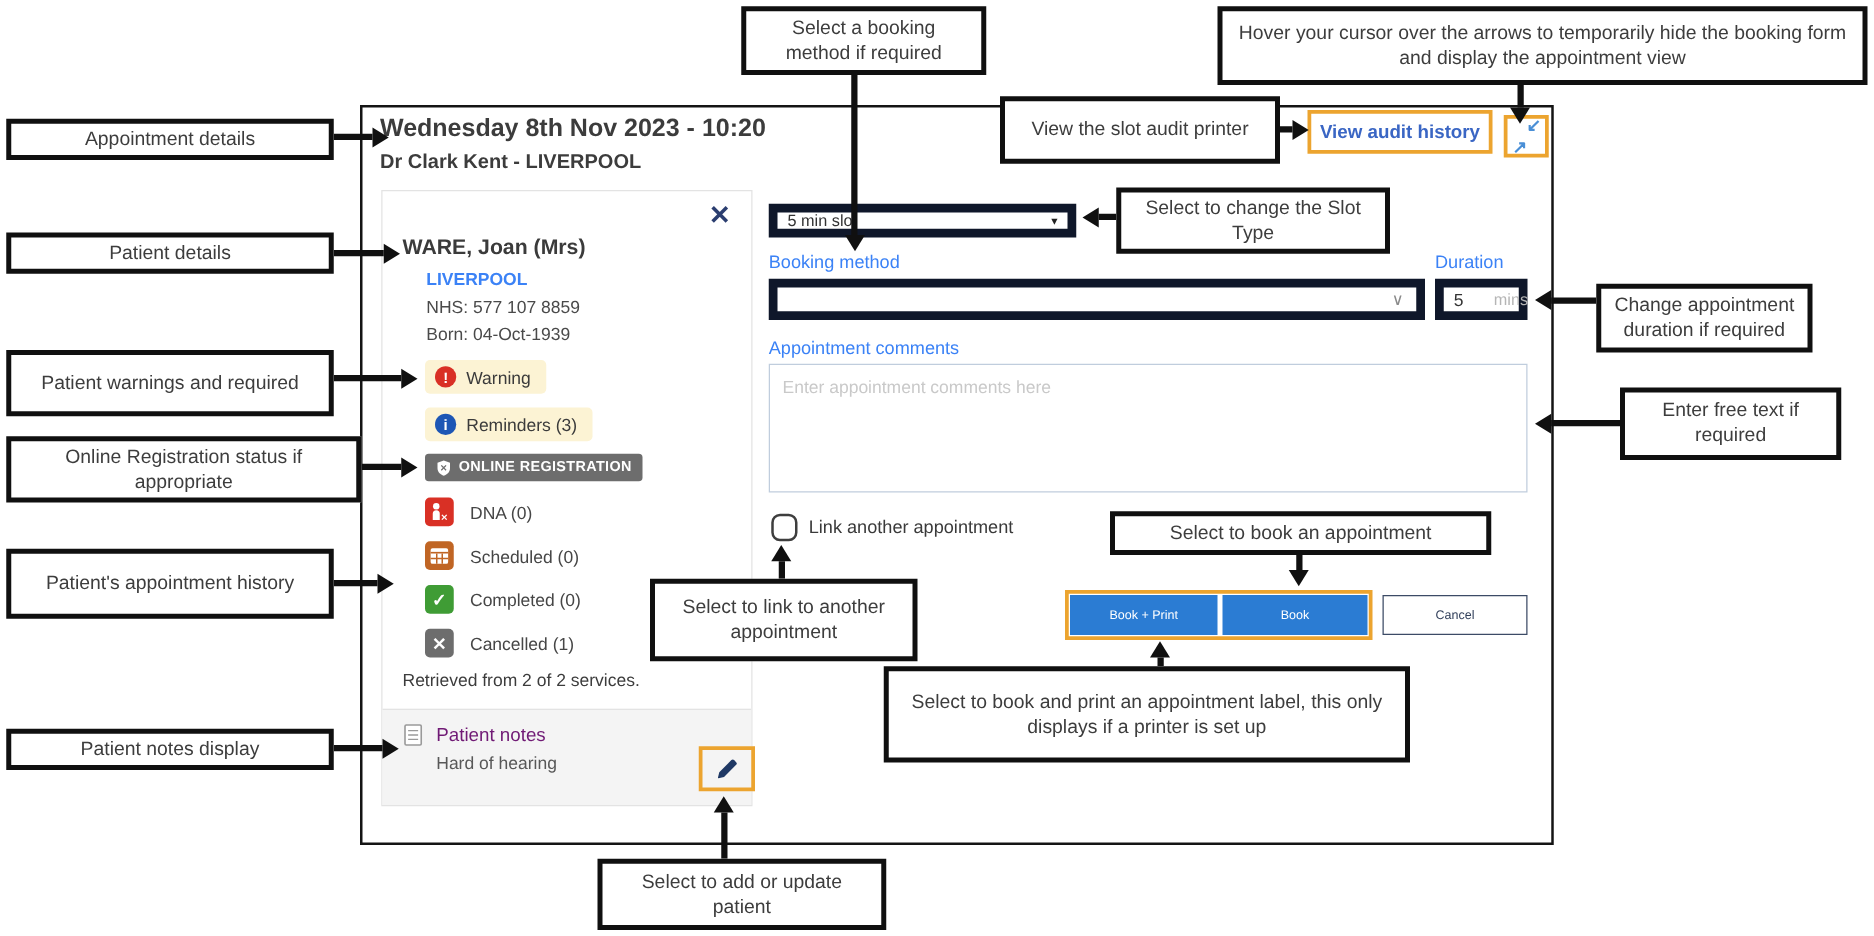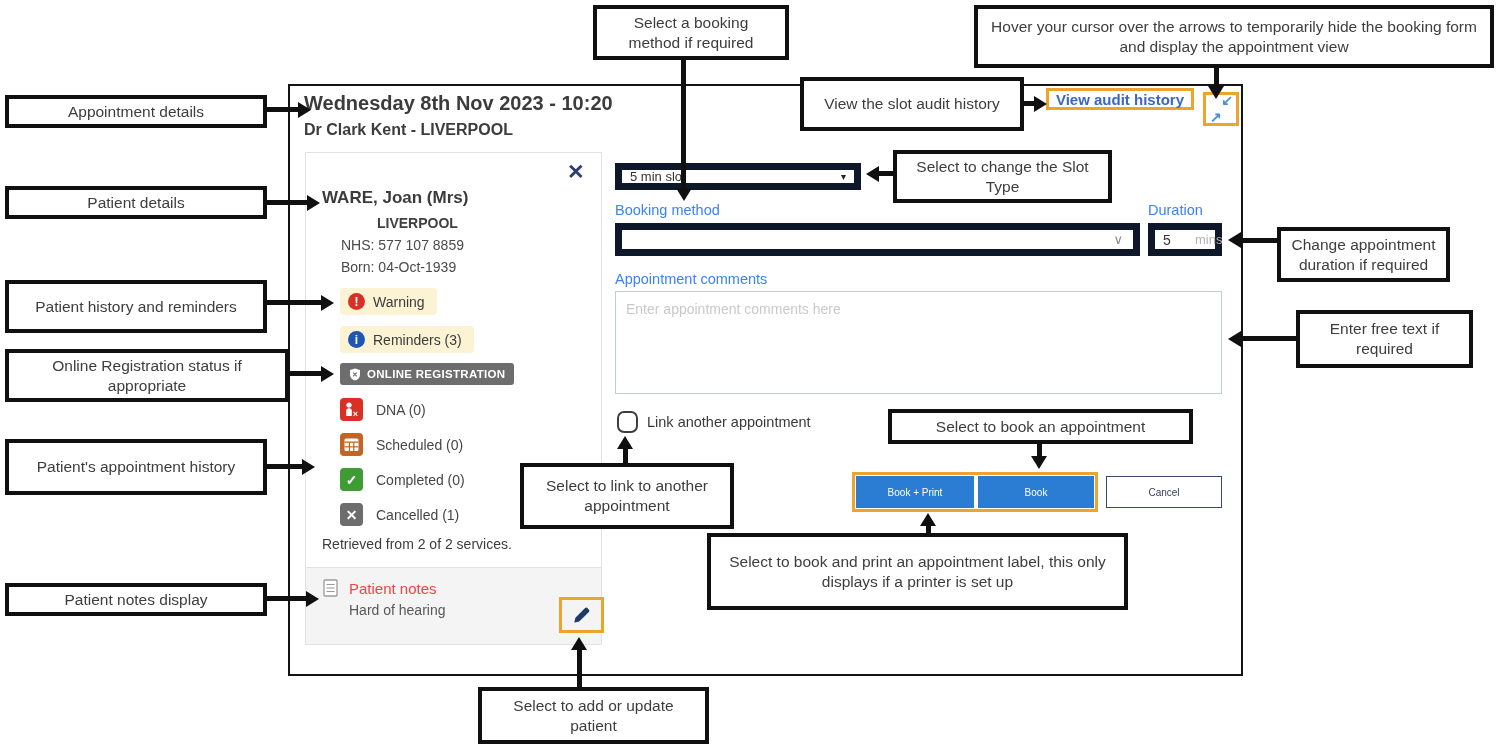--- a/index.html
+++ b/index.html
@@ -22,35 +22,35 @@
   .ah-down  { border-left:8px solid transparent; border-right:8px solid transparent; border-top:13px solid #101010; }
   .ah-up    { border-left:8px solid transparent; border-right:8px solid transparent; border-bottom:13px solid #101010; }
 
   
   .dialog { position:absolute; left:288px; top:84px; width:955px; height:592px;
             background:#fff; border:2px solid #141414; z-index:1; }
   .title    { position:absolute; left:304px; top:92px;  font-size:20px; font-weight:bold; color:#3c3c3c; z-index:2; }
   .subtitle { position:absolute; left:304px; top:121px; font-size:16px; font-weight:bold; color:#3c3c3c; z-index:2; }
 
   .hl-orange { border:3px solid #eca42f; }
-  .audit-box { position:absolute; left:1046px; top:88px; width:148px; height:22px; z-index:2;
+  .audit-box { position:absolute; left:1046px; top:88px; width:148px; height:35px; z-index:2;
                display:flex; align-items:center; justify-content:center; background:#fff; }
   .audit-link { font-size:15px; font-weight:bold; color:#3a66c4; cursor:pointer; }
   .collapse-box { position:absolute; left:1203px; top:92px; width:36px; height:34px; z-index:2;
                   background:#fff; }
   .collapse-box .c1 { position:absolute; right:3px; top:-3px;  color:#4a8fd6; font-size:14px; font-weight:bold; }
   .collapse-box .c2 { position:absolute; left:4px; bottom:-2px; color:#4a8fd6; font-size:14px; font-weight:bold; }
 
   
   .card { position:absolute; left:305px; top:152px; width:297px; height:493px;
           background:#fff; border:1px solid #e3e3e3; z-index:2; }
   .close-x { position:absolute; left:567px; top:160px; z-index:3; font-size:21px; font-weight:bold;
              color:#2b3e70; cursor:pointer; }
   .p-name     { position:absolute; left:322px; top:188px; font-size:17px; font-weight:bold; color:#3b3b3b; z-index:3; }
-  .p-practice { position:absolute; left:341px; top:215px; font-size:14px; font-weight:bold; color:#404040; z-index:3;margin-left:36px; }
+  .p-practice { position:absolute; left:341px; top:215px; font-size:14px; font-weight:bold; color:#3b82f6; z-index:3; }
   .p-line     { position:absolute; left:341px; font-size:14px; color:#4a4a4a; z-index:3; }
 
   .badge-cream { position:absolute; left:340px; z-index:3; background:#fcf3d4; border-radius:4px;
                  height:27px; display:flex; align-items:center; gap:8px; padding:0 12px 0 8px;
                  font-size:14px; color:#3b3b3b; }
   .dot { width:17px; height:17px; border-radius:50%; color:#fff; font-size:12px; font-weight:bold;
          display:flex; align-items:center; justify-content:center; line-height:1; }
   .dot-red  { background:#d93025; }
   .dot-blue { background:#1d56b5; }
 
@@ -64,21 +64,21 @@
                justify-content:center; color:#fff; font-weight:bold; font-size:14px; }
   .hi-red    { background:#d93025; }
   .hi-orange { background:#c06524; }
   .hi-green  { background:#3f9c35; }
   .hi-gray   { background:#6d6d6d; }
 
   .retrieved { position:absolute; left:322px; top:536px; font-size:14px; color:#3c3c3c; z-index:3; }
 
   .notes-panel { position:absolute; left:306px; top:567px; width:295px; height:77px;
                  background:#f4f4f4; border-top:1px solid #e3e3e3; z-index:2; }
-  .notes-title { position:absolute; left:349px; top:580px; font-size:15px; color:#ef4444; z-index:3; }
+  .notes-title { position:absolute; left:349px; top:580px; font-size:15px; color:#701a75; z-index:3; }
   .notes-value { position:absolute; left:349px; top:602px; font-size:14px; color:#585858; z-index:3; }
   .doc-icon { position:absolute; left:323px; top:579px; z-index:3; }
   .pencil-box { position:absolute; left:559px; top:597px; width:45px; height:36px; z-index:3;
                 display:flex; align-items:center; justify-content:center; background:#f4f4f4; cursor:pointer; }
 
   
   .field { border:7px solid #0f172a; background:#fff; display:flex; align-items:center; z-index:2; }
   .slot-select { position:absolute; left:615px; top:163px; width:246px; height:27px;
                  padding:0 8px; font-size:13px; color:#333; cursor:pointer; }
   .slot-caret { margin-left:auto; font-size:10px; color:#222; }
@@ -222,41 +222,41 @@
 <div class="btn btn-cancel" style="left:1106px; top:476px; width:116px; height:32px">Cancel</div>
 
 <div class="callout" style="left:5px; top:95px; width:262px; height:33px">Appointment details</div>
 <div class="hline" style="left:267px; top:107px; width:31px; height:5px"></div>
 <div class="ah ah-right" style="left:298px; top:102px"></div>
 
 <div class="callout" style="left:5px; top:186px; width:262px; height:33px">Patient details</div>
 <div class="hline" style="left:267px; top:200px; width:40px; height:5px"></div>
 <div class="ah ah-right" style="left:307px; top:195px"></div>
 
-<div class="callout" style="left:5px; top:280px; width:262px; height:53px">Patient history and reminders</div>
+<div class="callout" style="left:5px; top:280px; width:262px; height:53px">Patient warnings and required</div>
 <div class="hline" style="left:267px; top:300px; width:54px; height:5px"></div>
 <div class="ah ah-right" style="left:321px; top:295px"></div>
 
 <div class="callout" style="left:5px; top:349px; width:284px; height:53px">Online Registration status if appropriate</div>
 <div class="hline" style="left:267px; top:371px; width:54px; height:5px"></div>
 <div class="ah ah-right" style="left:321px; top:366px"></div>
 
 <div class="callout" style="left:5px; top:439px; width:262px; height:56px">Patient's appointment history</div>
 <div class="hline" style="left:267px; top:464px; width:35px; height:5px"></div>
 <div class="ah ah-right" style="left:302px; top:459px"></div>
 
 <div class="callout" style="left:5px; top:583px; width:262px; height:33px">Patient notes display</div>
 <div class="hline" style="left:267px; top:596px; width:39px; height:5px"></div>
 <div class="ah ah-right" style="left:306px; top:591px"></div>
 
 <div class="callout" style="left:593px; top:5px; width:196px; height:55px">Select a booking method if required</div>
 <div class="vline" style="left:681px; top:60px; width:5px; height:128px"></div>
 <div class="ah ah-down" style="left:676px; top:188px"></div>
 
-<div class="callout" style="left:800px; top:77px; width:224px; height:54px">View the slot audit history</div>
+<div class="callout" style="left:800px; top:77px; width:224px; height:54px">View the slot audit printer</div>
 <div class="hline" style="left:1024px; top:101px; width:10px; height:5px"></div>
 <div class="ah ah-right" style="left:1034px; top:96px"></div>
 
 <div class="callout" style="left:974px; top:5px; width:520px; height:63px">Hover your cursor over the arrows to temporarily hide the booking form and display the appointment view</div>
 <div class="vline" style="left:1214px; top:68px; width:5px; height:18px"></div>
 <div class="ah ah-down" style="left:1208px; top:86px"></div>
 
 <div class="callout" style="left:893px; top:150px; width:219px; height:53px">Select to change the Slot Type</div>
 <div class="hline" style="left:879px; top:171px; width:14px; height:5px"></div>
 <div class="ah ah-left" style="left:866px; top:166px"></div>

